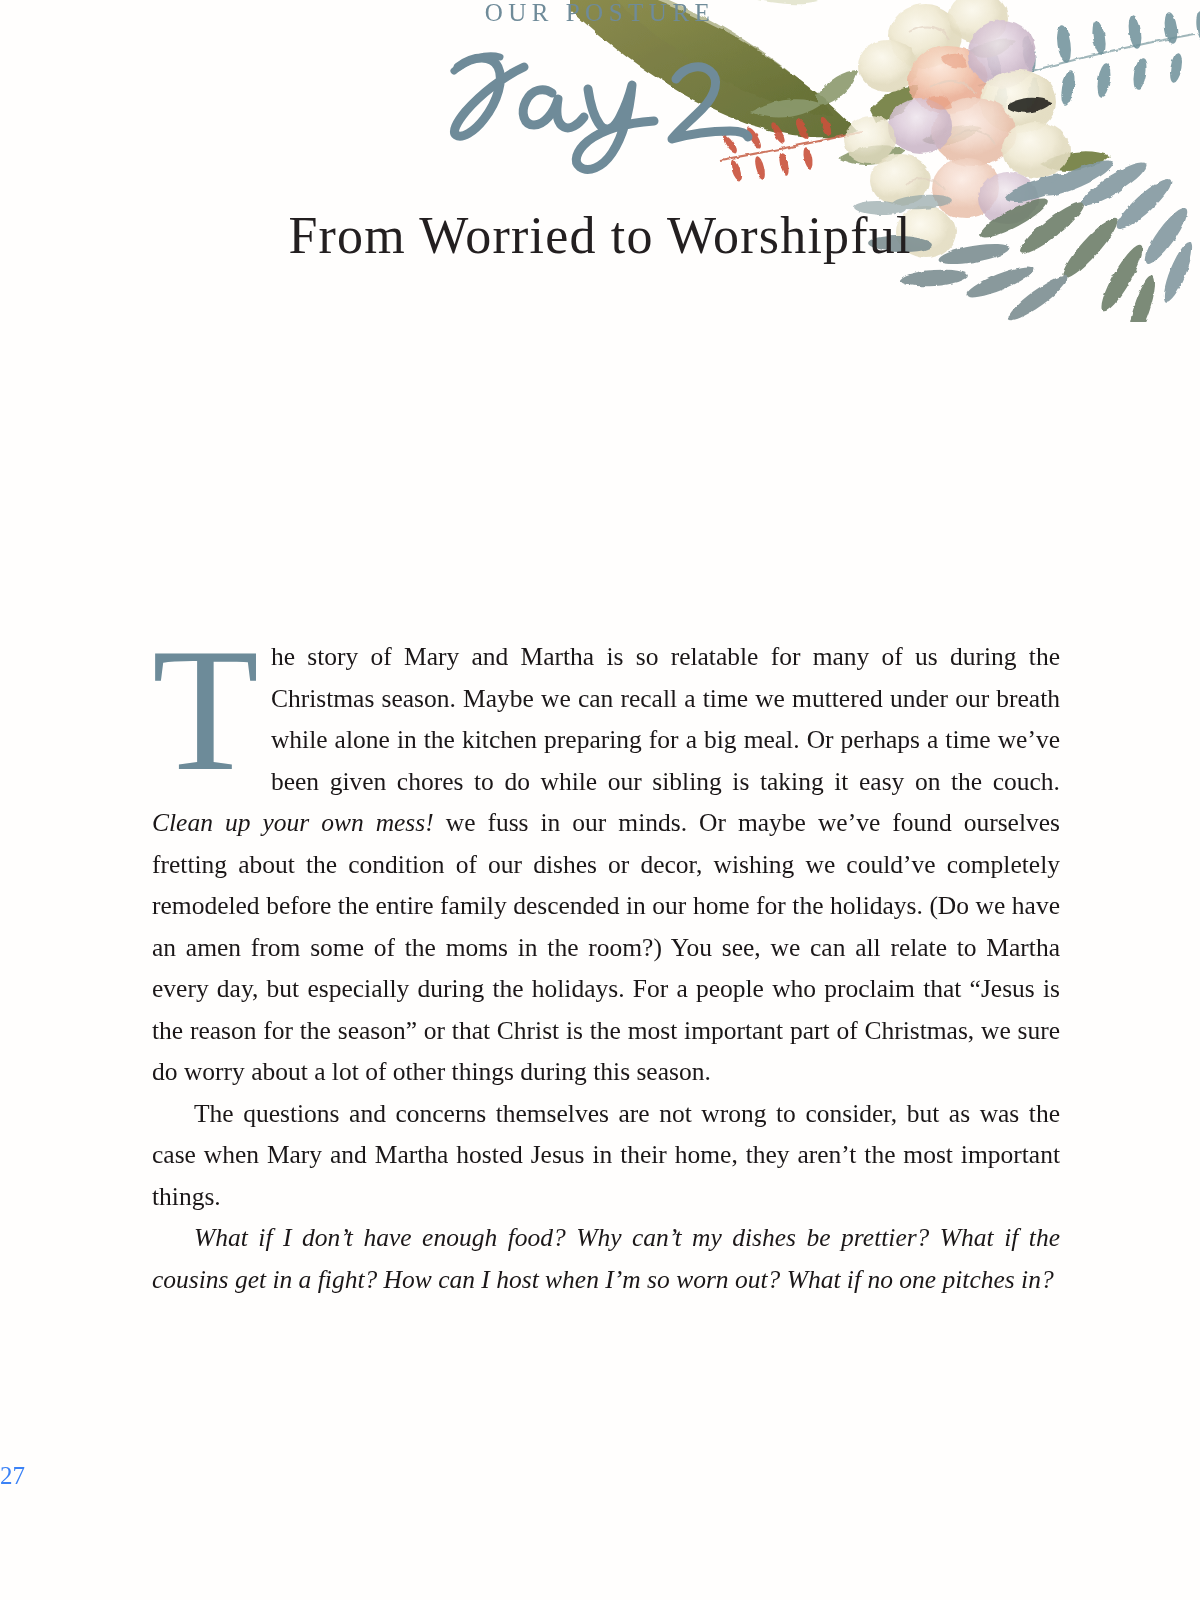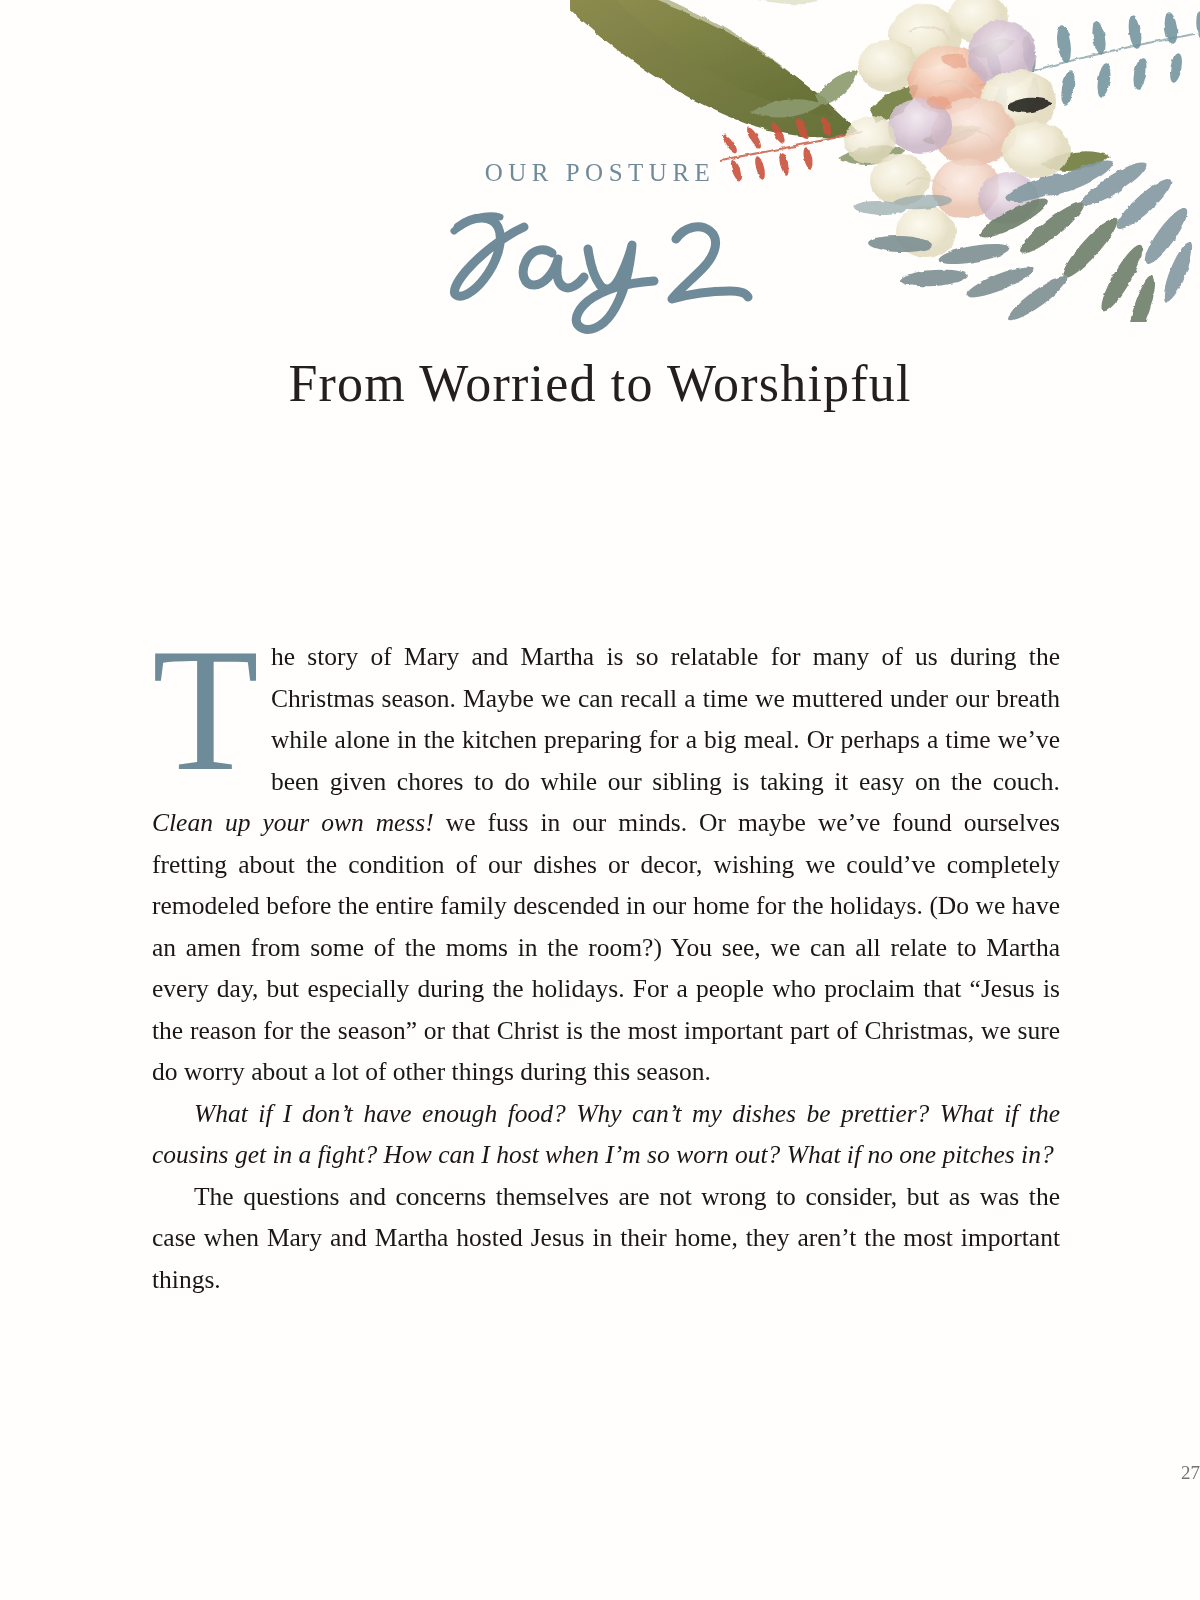--- a/index.html
+++ b/index.html
@@ -33,38 +33,37 @@
   }
   .floral svg { display: block; width: 100%; height: 100%; }
 
   
   .header {
     position: absolute;
     top: 0; left: 0; right: 0;
     text-align: center;
   }
   .eyebrow {
-    margin-top: 160px;
     font-family: "Liberation Serif", serif;
     font-size: 25px;
     letter-spacing: 5.5px;
     color: #6f8b99;
     text-transform: uppercase;
     line-height: 1;
   }
 
   .day-script {
     margin: 6px auto 0;
     width: 320px;
     height: 150px;
   }
   .day-script svg { display: block; width: 100%; height: 100%; }
 
   .chapter-title {
-    margin-top: 14px;
+    margin-top: 26px;
     font-family: "Liberation Serif", serif;
     font-weight: 400;
     font-size: 52px;
     letter-spacing: 1.2px;
     color: #231f20;
     line-height: 1.1;
   }
 
   
   .body {
@@ -97,24 +96,24 @@
     color: #6d8b99;
     margin: 8px 12px -12px 0;
     padding: 0;
   }
 
   
   .folio {
     position: absolute;
     left: 0; right: 0;
     top: 1462px;
-    text-align: right;
-    font-family: "Liberation Serif", serif;
-    font-size: 19px;
-    color: #737373;
+    text-align: left;
+    font-family: "Liberation Serif", serif;
+    font-size: 25px;
+    color: #3b82f6;
   }
 </style>
 </head>
 <body>
 
 <div class="page">
 
   <div class="floral">
     <svg viewBox="0 0 640 330" xmlns="http://www.w3.org/2000/svg">
       <defs>
@@ -305,20 +304,20 @@
     </div>
 
     <h1 class="chapter-title">From Worried to Worshipful</h1>
   </div>
 
   <div class="body">
     <p>
       <span class="dropcap">T</span><span>he story of Mary and Martha is so relatable for many of us during the Christmas season. Maybe we can recall a time we muttered under our breath while alone in the kitchen preparing for a big meal. Or perhaps a time we’ve been given chores to do while our sibling is taking it easy on the couch. </span><em>Clean up your own mess!</em><span> we fuss in our minds. Or maybe we’ve found ourselves fretting about the condition of our dishes or decor, wishing we could’ve completely remodeled before the entire family descended in our home for the holidays. (Do we have an amen from some of the moms in the room?) You see, we can all relate to Martha every day, but especially during the holidays. For a people who proclaim that “Jesus is the reason for the season” or that Christ is the most important part of Christmas, we sure do worry about a lot of other things during this season.</span>
     </p>
 
+    <p class="indent">The questions and concerns themselves are not wrong to consider, but as was the case when Mary and Martha hosted Jesus in their home, they aren’t the most important things.</p>
+
     <p class="indent italic">What if I don’t have enough food? Why can’t my dishes be prettier? What if the cousins get in a fight? How can I host when I’m so worn out? What if no one pitches in?</p>
-
-    <p class="indent">The questions and concerns themselves are not wrong to consider, but as was the case when Mary and Martha hosted Jesus in their home, they aren’t the most important things.</p>
   </div>
 
   <div class="folio">27</div>
 
 </div>
 
 </body></html>

